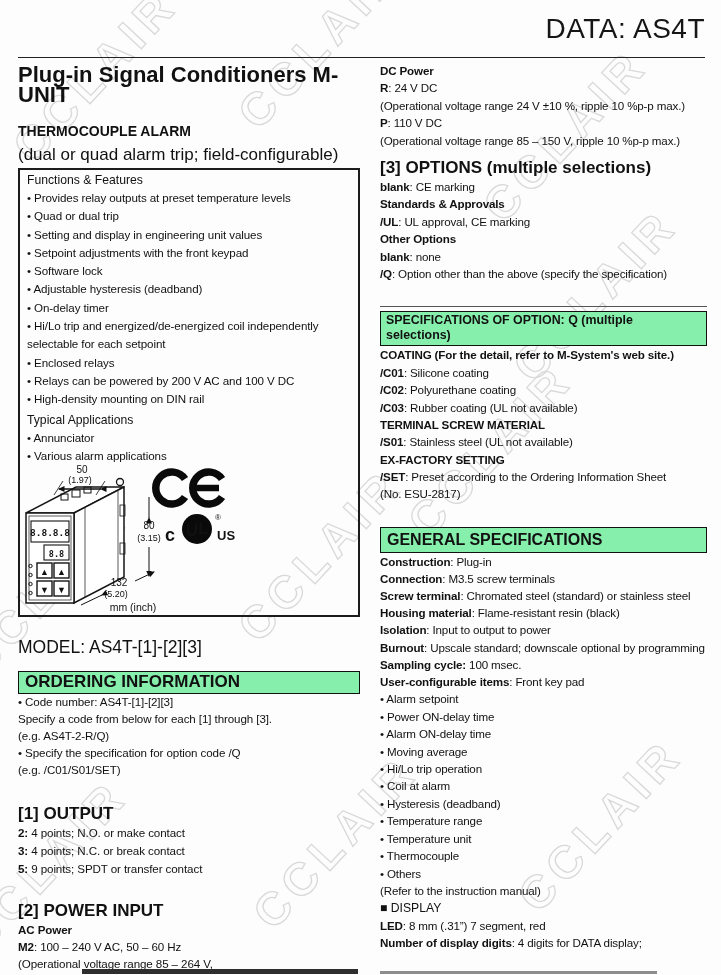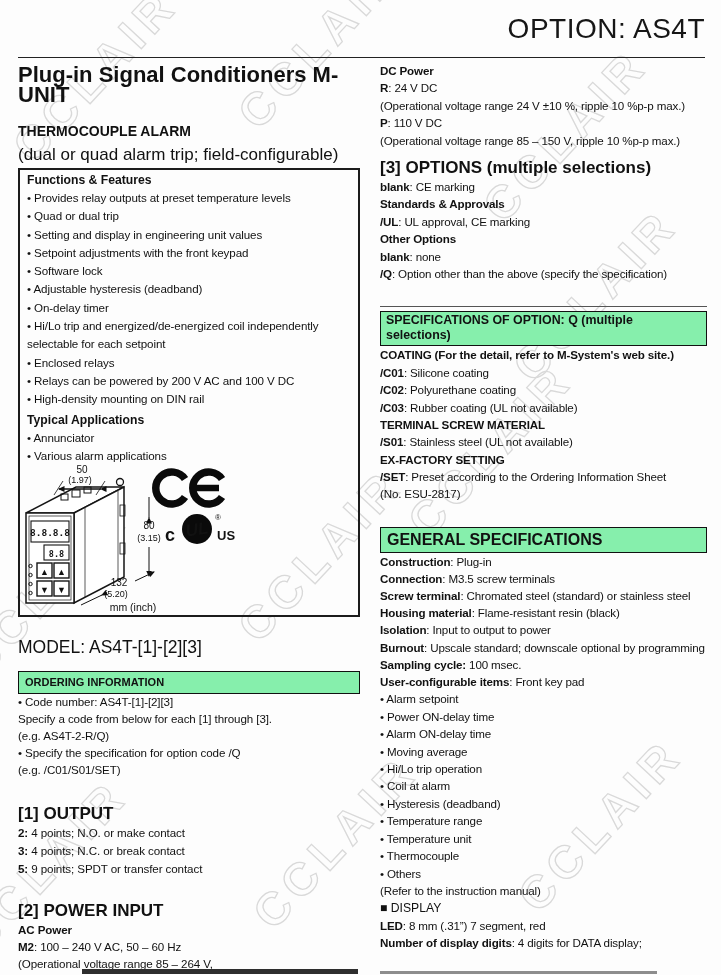--- a/index.html
+++ b/index.html
@@ -16,29 +16,29 @@
   .content{position:absolute;inset:0;z-index:1}
   .page-title{position:absolute;top:13px;right:16px;font-size:28px;letter-spacing:.5px;color:#161616}
   .top-rule{position:absolute;left:18px;right:16px;top:57px;border-top:1.4px solid #222}
   .col-left{position:absolute;left:18px;top:62px;width:342px}
   .col-right{position:absolute;left:380px;top:62px;width:327px}
   .doc-subtitle{font-size:22px;font-weight:bold;margin-top:3px;line-height:20px}
   .product-title{font-size:14px;font-weight:bold;margin:14px 0 0;line-height:24px}
   .product-sub{font-size:17px;margin-top:4px;line-height:16px}
   .feature-box{border:2px solid #1c1c1c;margin-top:5px;height:449px;box-sizing:border-box;
     padding:2px 7px 0;position:relative}
-  .box-head{font-size:12.2px;font-weight:bold;line-height:17px}
+  .box-head{font-size:12.2px;font-weight:normal;line-height:17px}
   .ln{font-size:11.6px;line-height:18.2px;letter-spacing:-.1px}
   .ln b{font-weight:bold}
   .feature-box .ln{line-height:18.3px}
   .apps-head{margin-top:3px}
   .device-svg{position:absolute;left:5px;bottom:2px}
   .model-code{font-size:17.5px;font-weight:normal;margin:20px 0 0;line-height:21px}
   .bar{background:#86efac;border:1.6px solid #111;font-weight:bold;box-sizing:border-box}
-  .bar-lg{margin-top:13px;font-size:11px;padding:1px 6px 2px;line-height:18px}
+  .bar-lg{margin-top:13px;font-size:17px;padding:1px 6px 2px;line-height:18px}
   .bar-sm{margin-top:4px;font-size:12.4px;padding:1px 5px 2px;line-height:15px}
   .ord .ln{line-height:16.9px}
   .sec{font-size:17px;font-weight:bold;line-height:21px;margin:0}
   .sec-m1{margin-top:24px}
   .sec-m2{margin-top:22px}
   .sec-m3{margin-top:8px}
   .out .ln{line-height:18px}
   .pow .ln{line-height:17.2px}
   .col-right .ln{line-height:17.4px;letter-spacing:-.15px}
   .oq .ln{line-height:17.35px}
@@ -64,21 +64,21 @@
   <div class="wm" style="left:490px;top:450px">CCLAIR</div>
   <div class="wm" style="left:320px;top:555px">CCLAIR</div>
   <div class="wm" style="left:45px;top:590px">CCLAIR</div>
   <div class="wm" style="left:600px;top:825px">CCLAIR</div>
   <div class="wm" style="left:335px;top:842px">CCLAIR</div>
   <div class="wm" style="left:45px;top:866px">CCLAIR</div>
 </div>
 
 <div class="content">
 
-  <div class="page-title">OPTION: AS4T</div>
+  <div class="page-title">DATA: AS4T</div>
   <div class="top-rule"></div>
 
   <div class="col-left">
 
     <div class="doc-subtitle">Plug-in Signal Conditioners M-UNIT</div>
     <div class="product-title">THERMOCOUPLE ALARM</div>
     <div class="product-sub">(dual or quad alarm trip; field-configurable)</div>
 
     <div class="feature-box">
       <div class="box-head">Functions &amp; Features</div>

